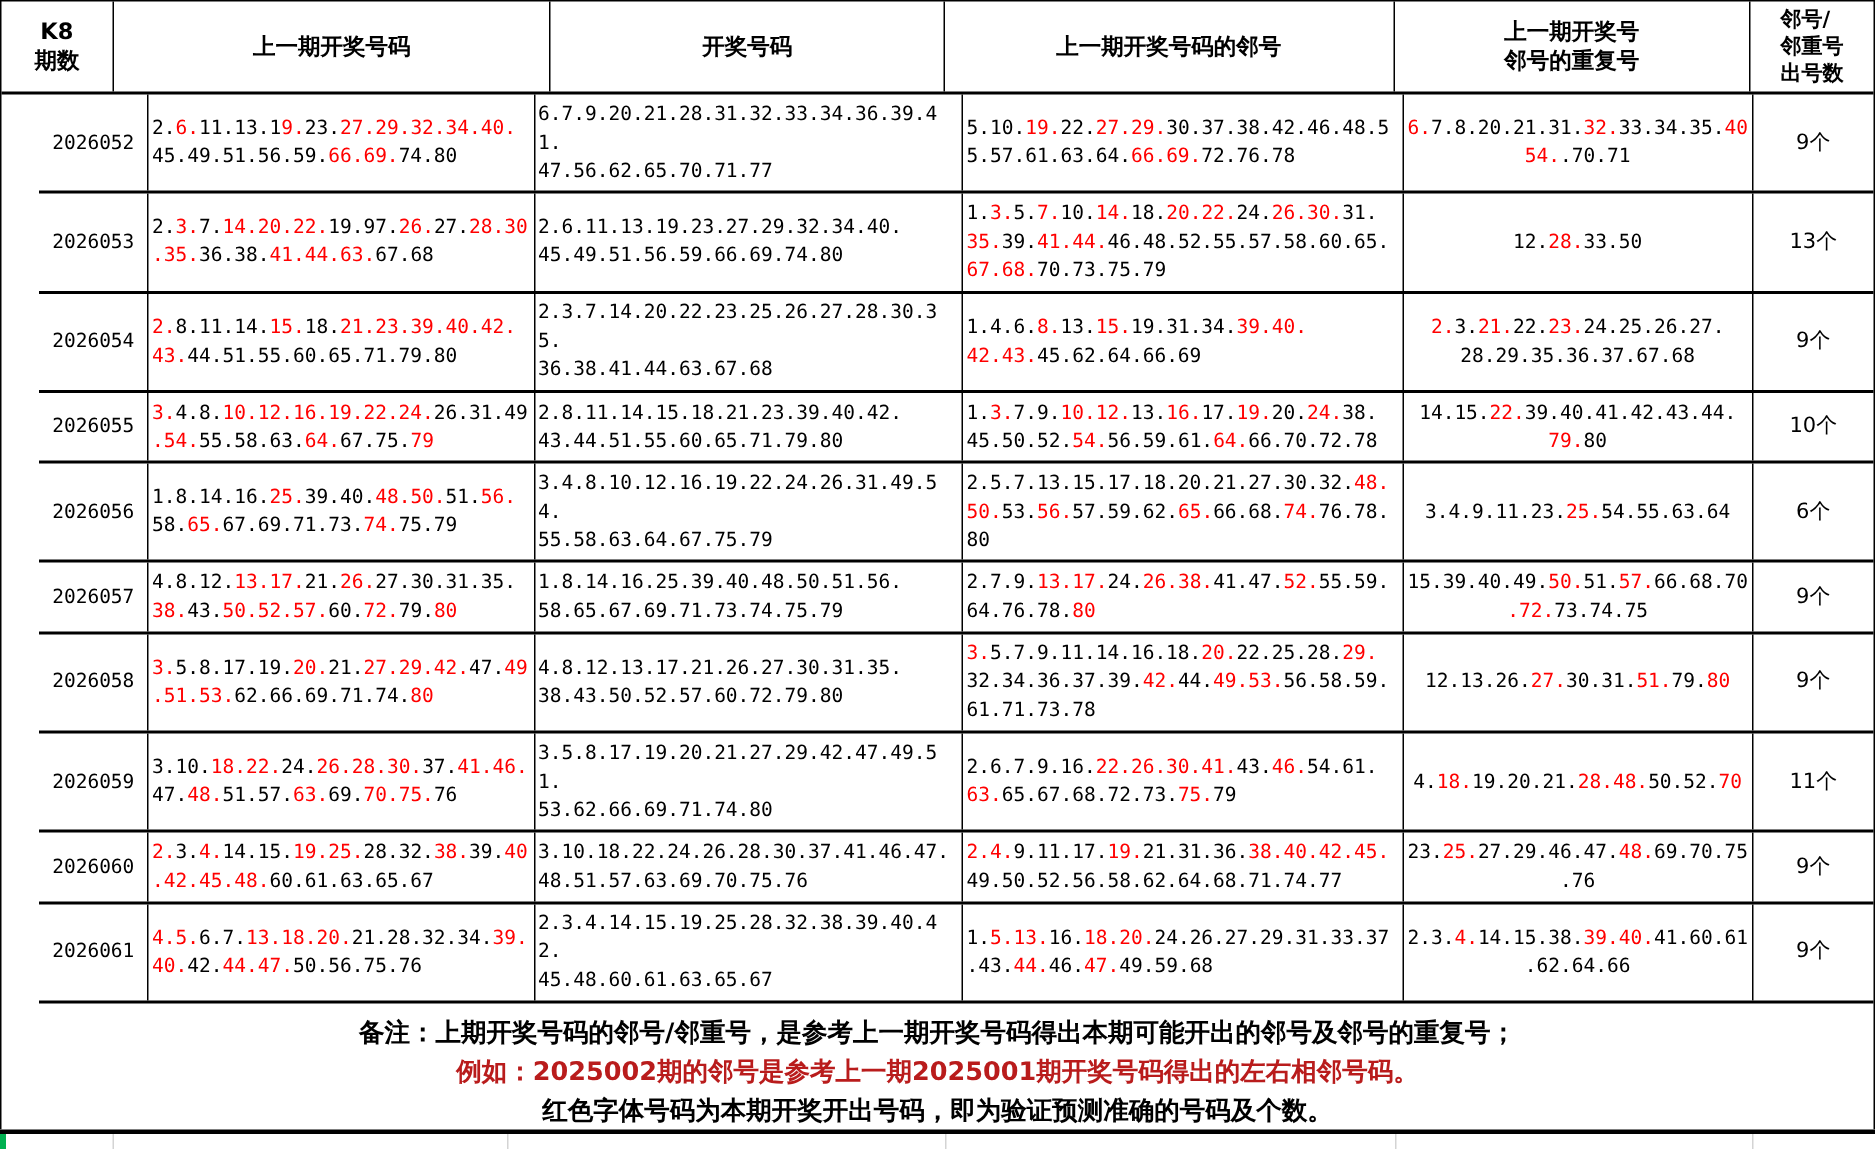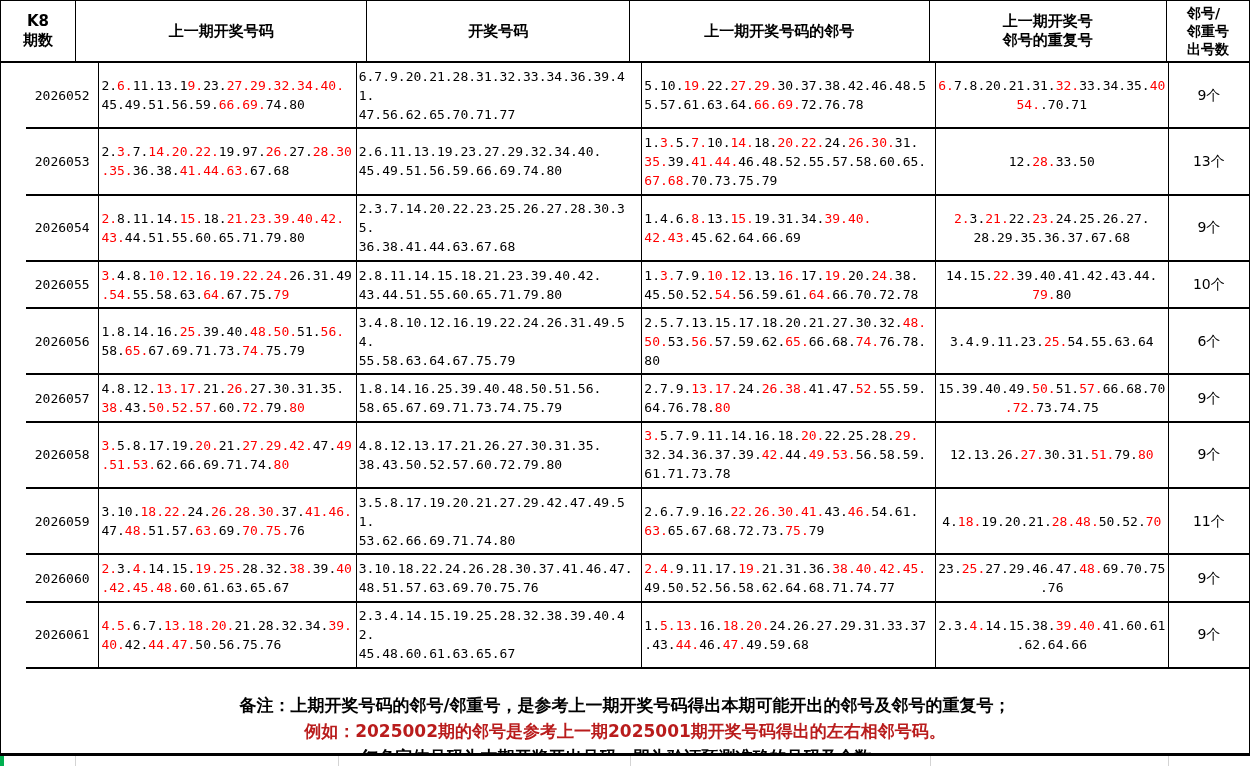--- a/index.html
+++ b/index.html
@@ -15,21 +15,21 @@
           font-size:13px; line-height:19px; white-space:pre-wrap; word-break:break-all; padding:0 2px; overflow:hidden; color:#000; }
   .cell:last-child { border-right:none; }
   .c-period   { width:75px;  justify-content:center; text-align:center; padding:0; }
   .c-draw     { width:263px; }
   .c-prev     { width:292px; }
   .c-neighbor { width:300px; }
   .c-repeat   { width:238px; justify-content:center; text-align:center; }
   .c-count    { width:82px;  justify-content:center; text-align:left; font-family:"DejaVu Sans", sans-serif; font-size:14px; }
   .seg-b { color:#000000; }
   .seg-r { color:#ff0000; }
-  .notes { box-sizing:border-box; height:84px; padding-top:23px; text-align:center;
+  .notes { box-sizing:border-box; height:84px; padding-top:7px; text-align:center;
            font-family:"DejaVu Sans", sans-serif; font-weight:bold; font-size:17px; line-height:26px; color:#000; }
   .note-red { color:#b91c1c; }
   .strip { position:relative; box-sizing:border-box; width:1250px; height:16px; border-top:3px solid #000; background:#fff; }
   .vline { position:absolute; top:0; bottom:0; width:1px; background:#d4d4d4; }
   .green-mark { position:absolute; left:0; top:0; width:4px; height:100%; background:#00b050; }
 </style>
 </head>
 <body>
 
 <div class="frame">

